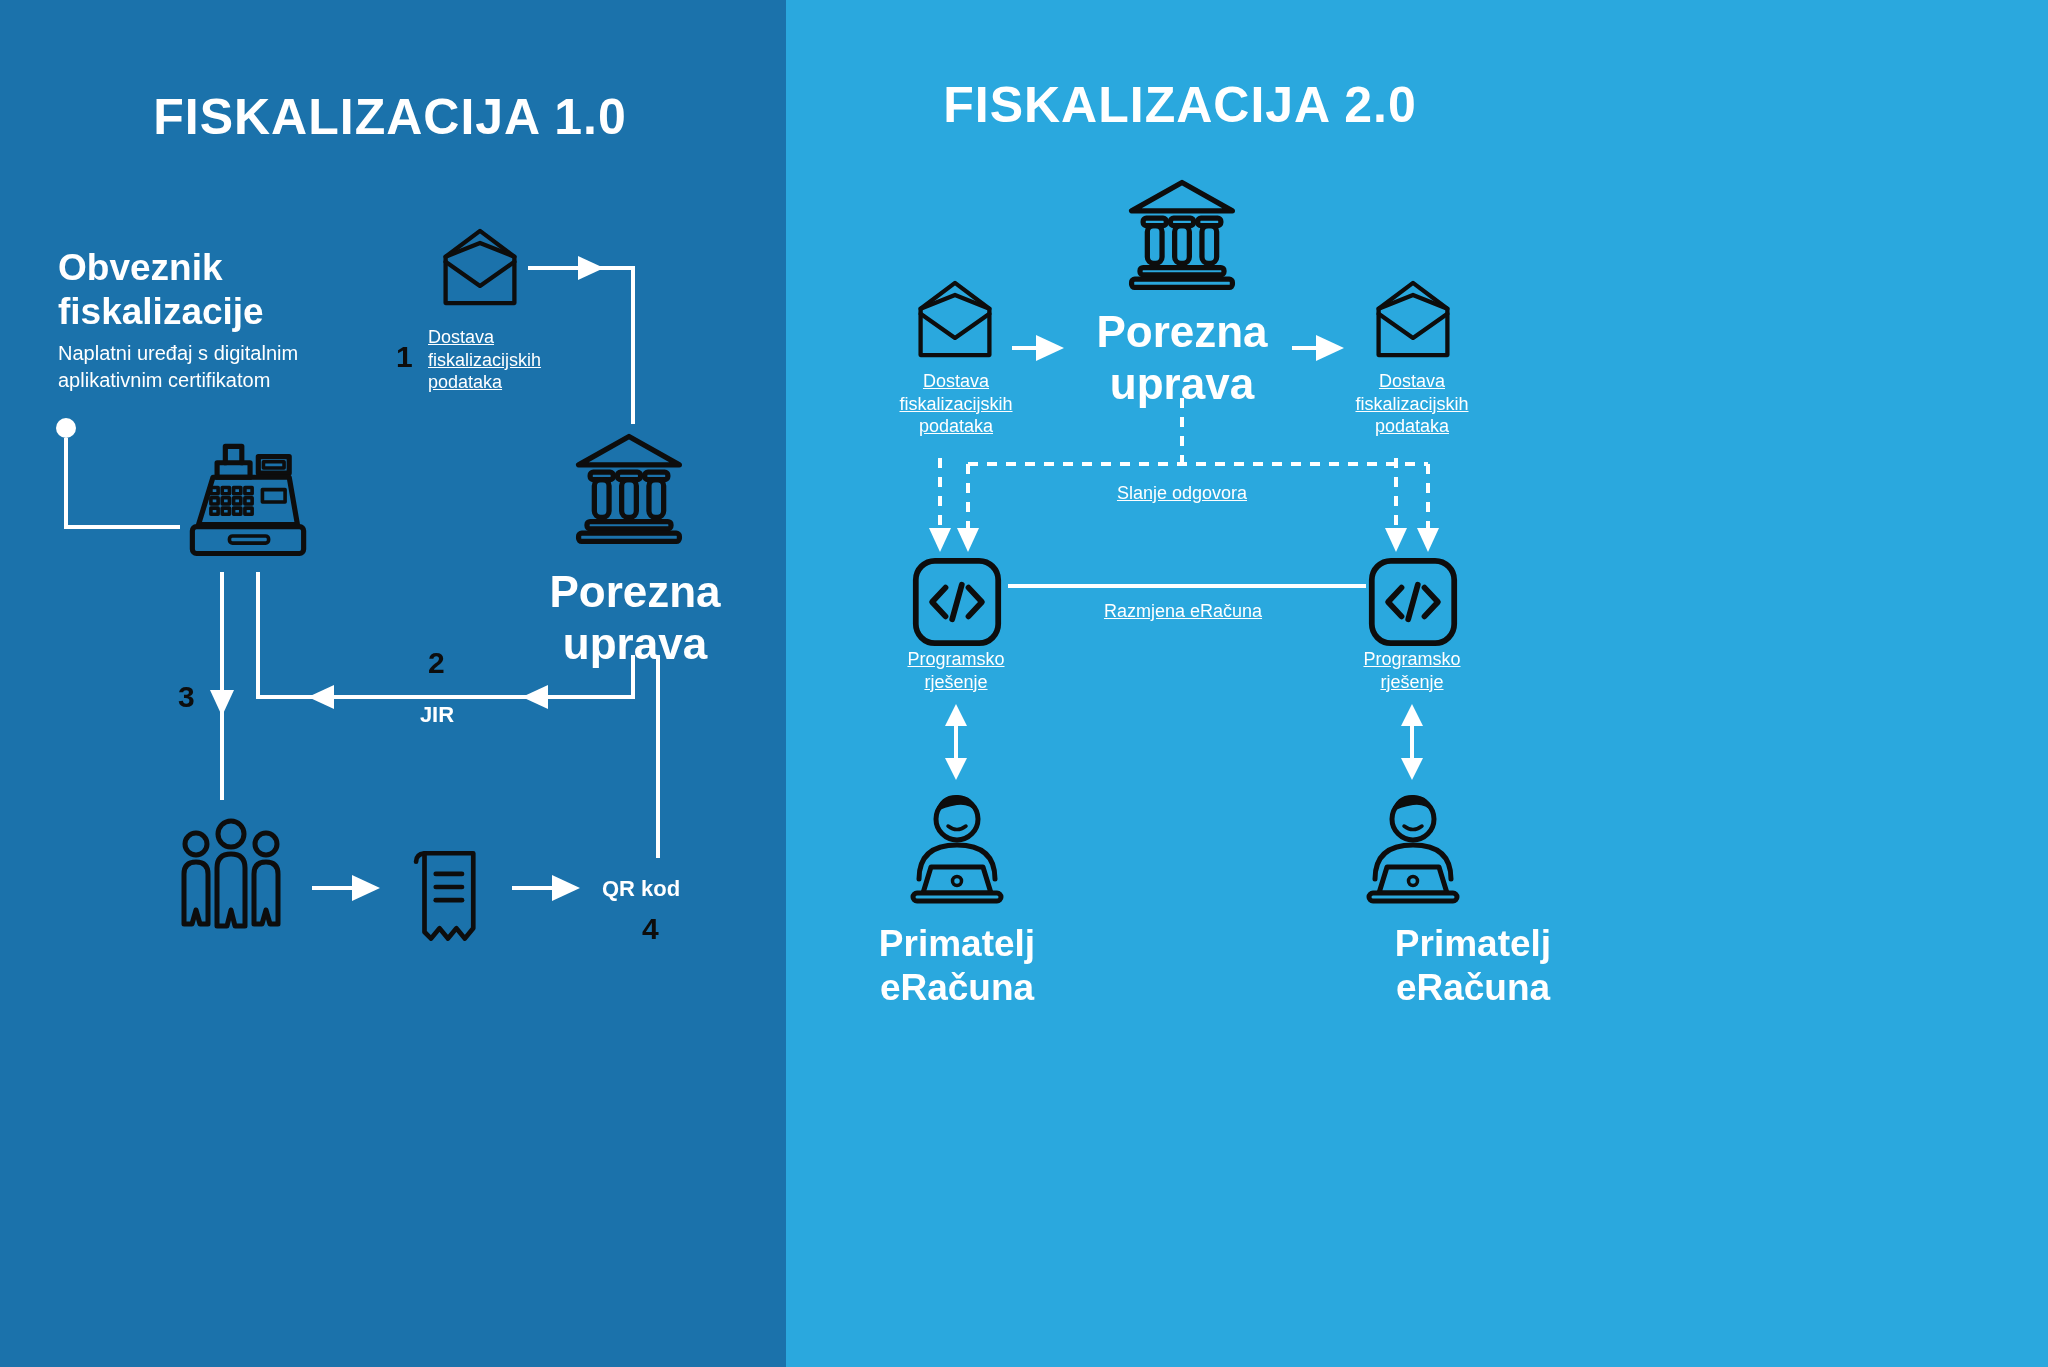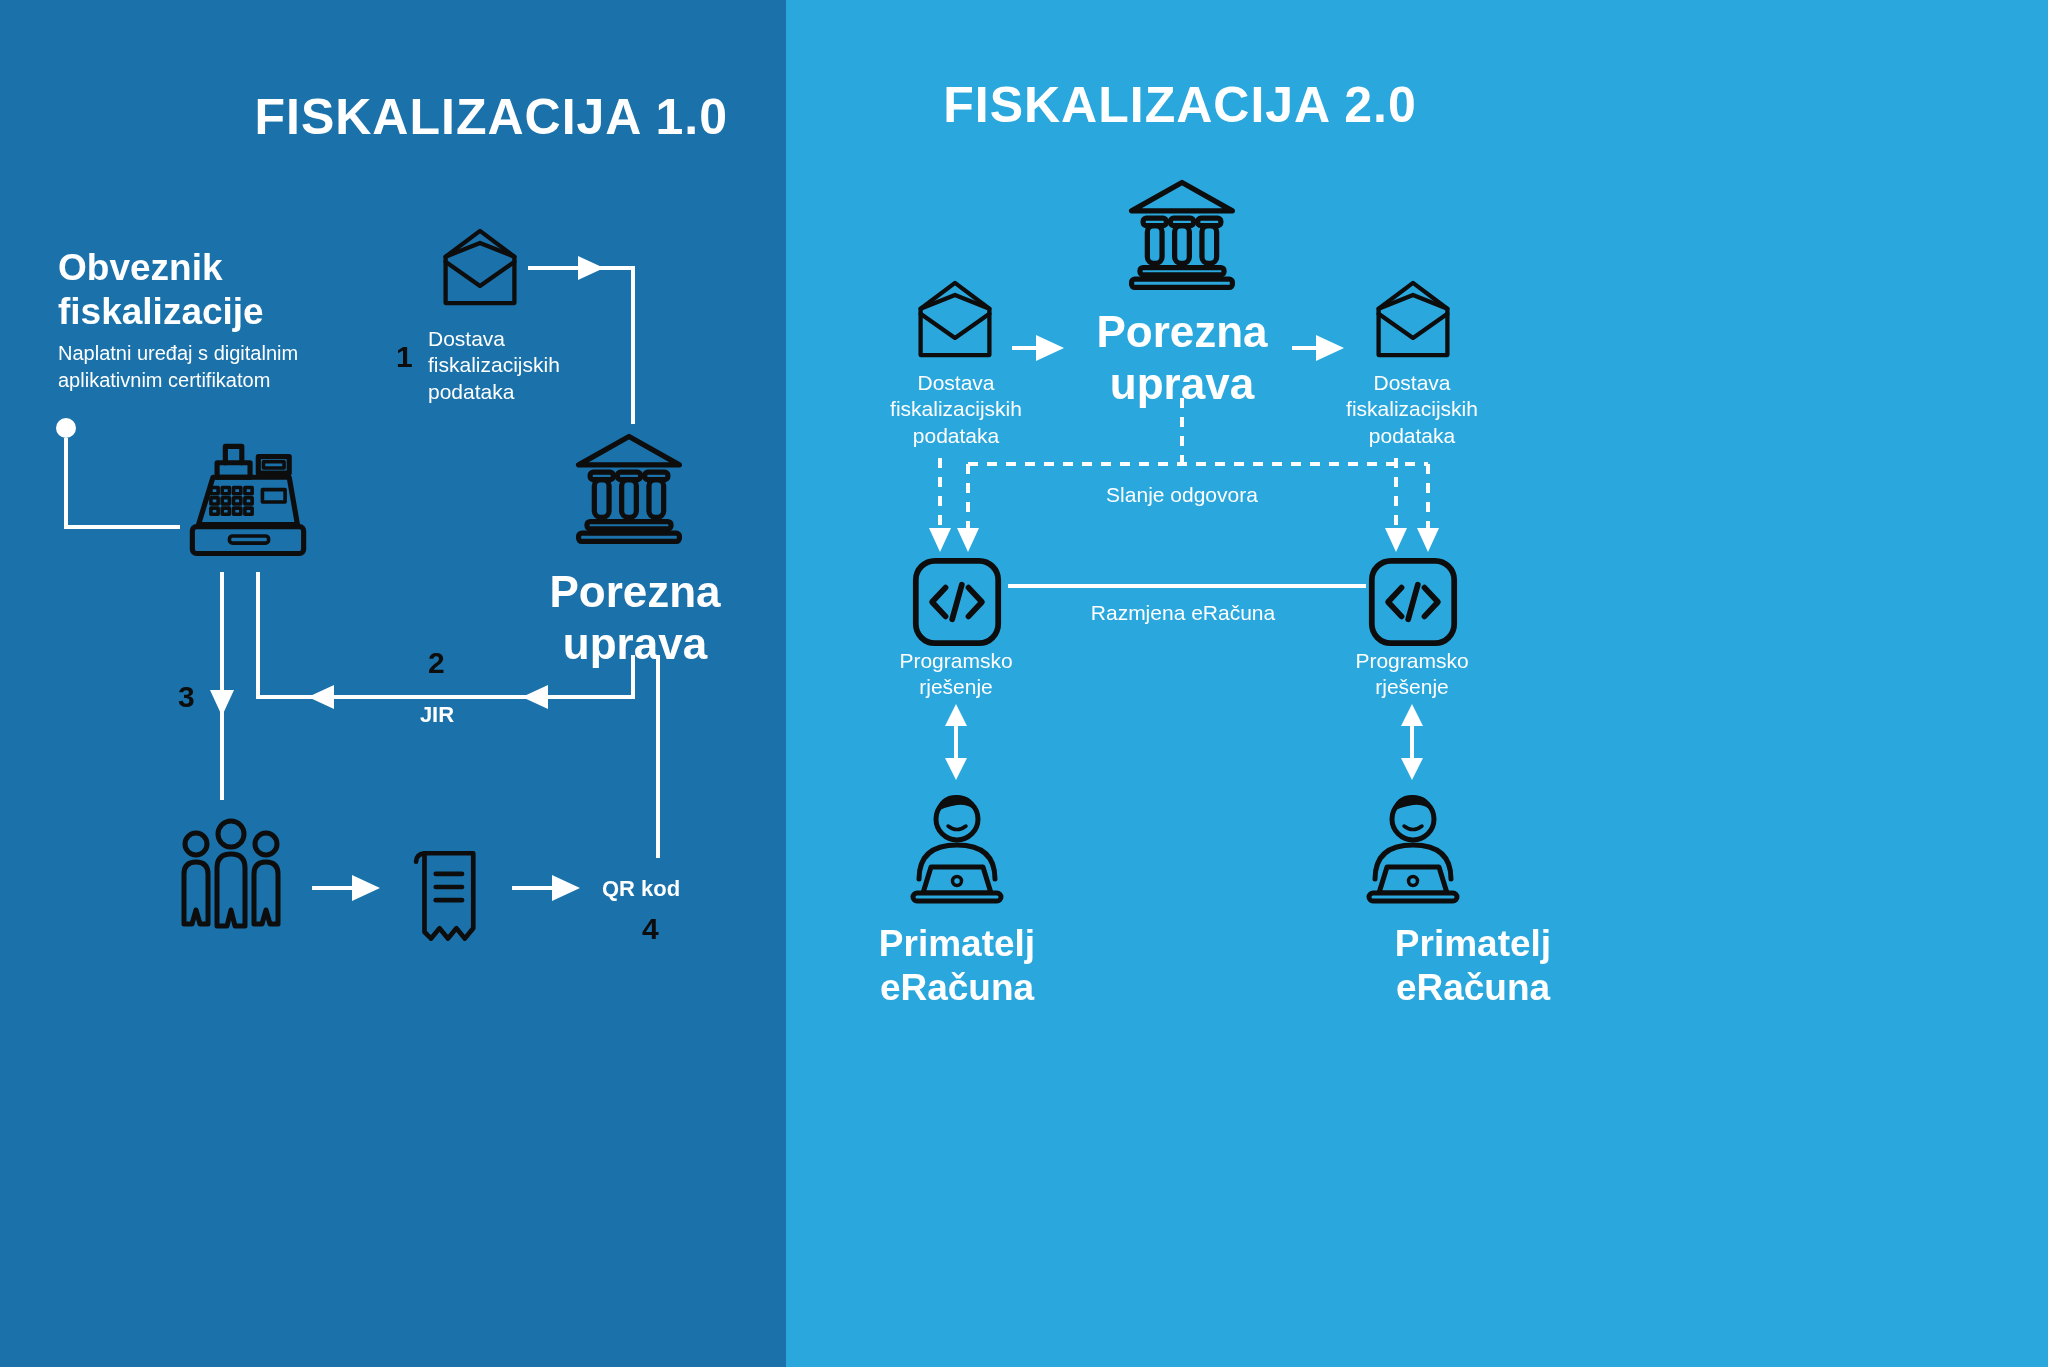--- a/index.html
+++ b/index.html
@@ -11,21 +11,21 @@
   .panel{position:absolute;top:0;height:1367px;}
   #panel-left{left:0;width:786px;background:#1b72ab;}
   #panel-right{left:786px;width:1262px;background:#2aa8de;}
   .abs{position:absolute;}
   .pre{white-space:pre-line;}
   .center{text-align:center;}
   .title{font-size:50px;font-weight:700;letter-spacing:1px;}
   .h1{font-size:37px;font-weight:700;line-height:1.18;}
   .h2{font-size:44px;font-weight:700;line-height:1.18;}
   .sub{font-size:20px;font-weight:400;line-height:1.35;}
-  .lbl{font-size:21px;font-weight:400;line-height:1.25;}
+  .lbl{font-size:18px;font-weight:400;line-height:1.25;text-decoration:underline;}
   .lbl-md{font-size:22px;font-weight:700;}
   .num{font-size:30px;font-weight:700;color:#0d0d0d;}
   .icon svg{display:block;width:100%;height:100%;}
   .stroke{fill:none;stroke:#0d0d0d;stroke-width:5;stroke-linejoin:round;stroke-linecap:round;}
   .stroke-thin{fill:none;stroke:#0d0d0d;stroke-width:3.5;stroke-linejoin:round;stroke-linecap:round;}
   .fillblack{fill:#0d0d0d;stroke:none;}
   #connectors{position:absolute;left:0;top:0;pointer-events:none;}
   .wline{fill:none;stroke:#ffffff;stroke-width:4;}
   .wdash{fill:none;stroke:#ffffff;stroke-width:4;stroke-dasharray:10 9;}
   .whead{fill:#ffffff;stroke:none;}
@@ -71,21 +71,21 @@
     <polygon class="whead" points="1385,528 1407,528 1396,552"></polygon>
     <path class="wline" d="M1008 586 H1366"></path>
     <path class="wline" d="M956 722 V762"></path>
     <polygon class="whead" points="945,726 967,726 956,704"></polygon>
     <polygon class="whead" points="945,758 967,758 956,780"></polygon>
     <path class="wline" d="M1412 722 V762"></path>
     <polygon class="whead" points="1401,726 1423,726 1412,704"></polygon>
     <polygon class="whead" points="1401,758 1423,758 1412,780"></polygon>
   </svg>
 
-  <div class="abs title center" style="left:28px;top:88px;width:700px;text-align:right;">FISKALIZACIJA 1.0</div>
+  <div class="abs title center" style="left:40px;top:88px;width:700px;">FISKALIZACIJA 1.0</div>
 
   <div class="abs h1 pre" style="left:58px;top:246px;">Obveznik
 fiskalizacije</div>
   <div class="abs sub pre" style="left:58px;top:340px;">Naplatni uređaj s digitalnim
 aplikativnim certifikatom</div>
 
   <div class="abs icon" style="left:437px;top:224px;width:86px;height:86px;">
     <svg viewBox="0 0 100 100">
       <path class="stroke" d="M10 38 L50 8 L90 38 V92 H10 Z"></path>
       <path class="stroke" d="M10 38 L50 22 L90 38"></path>

